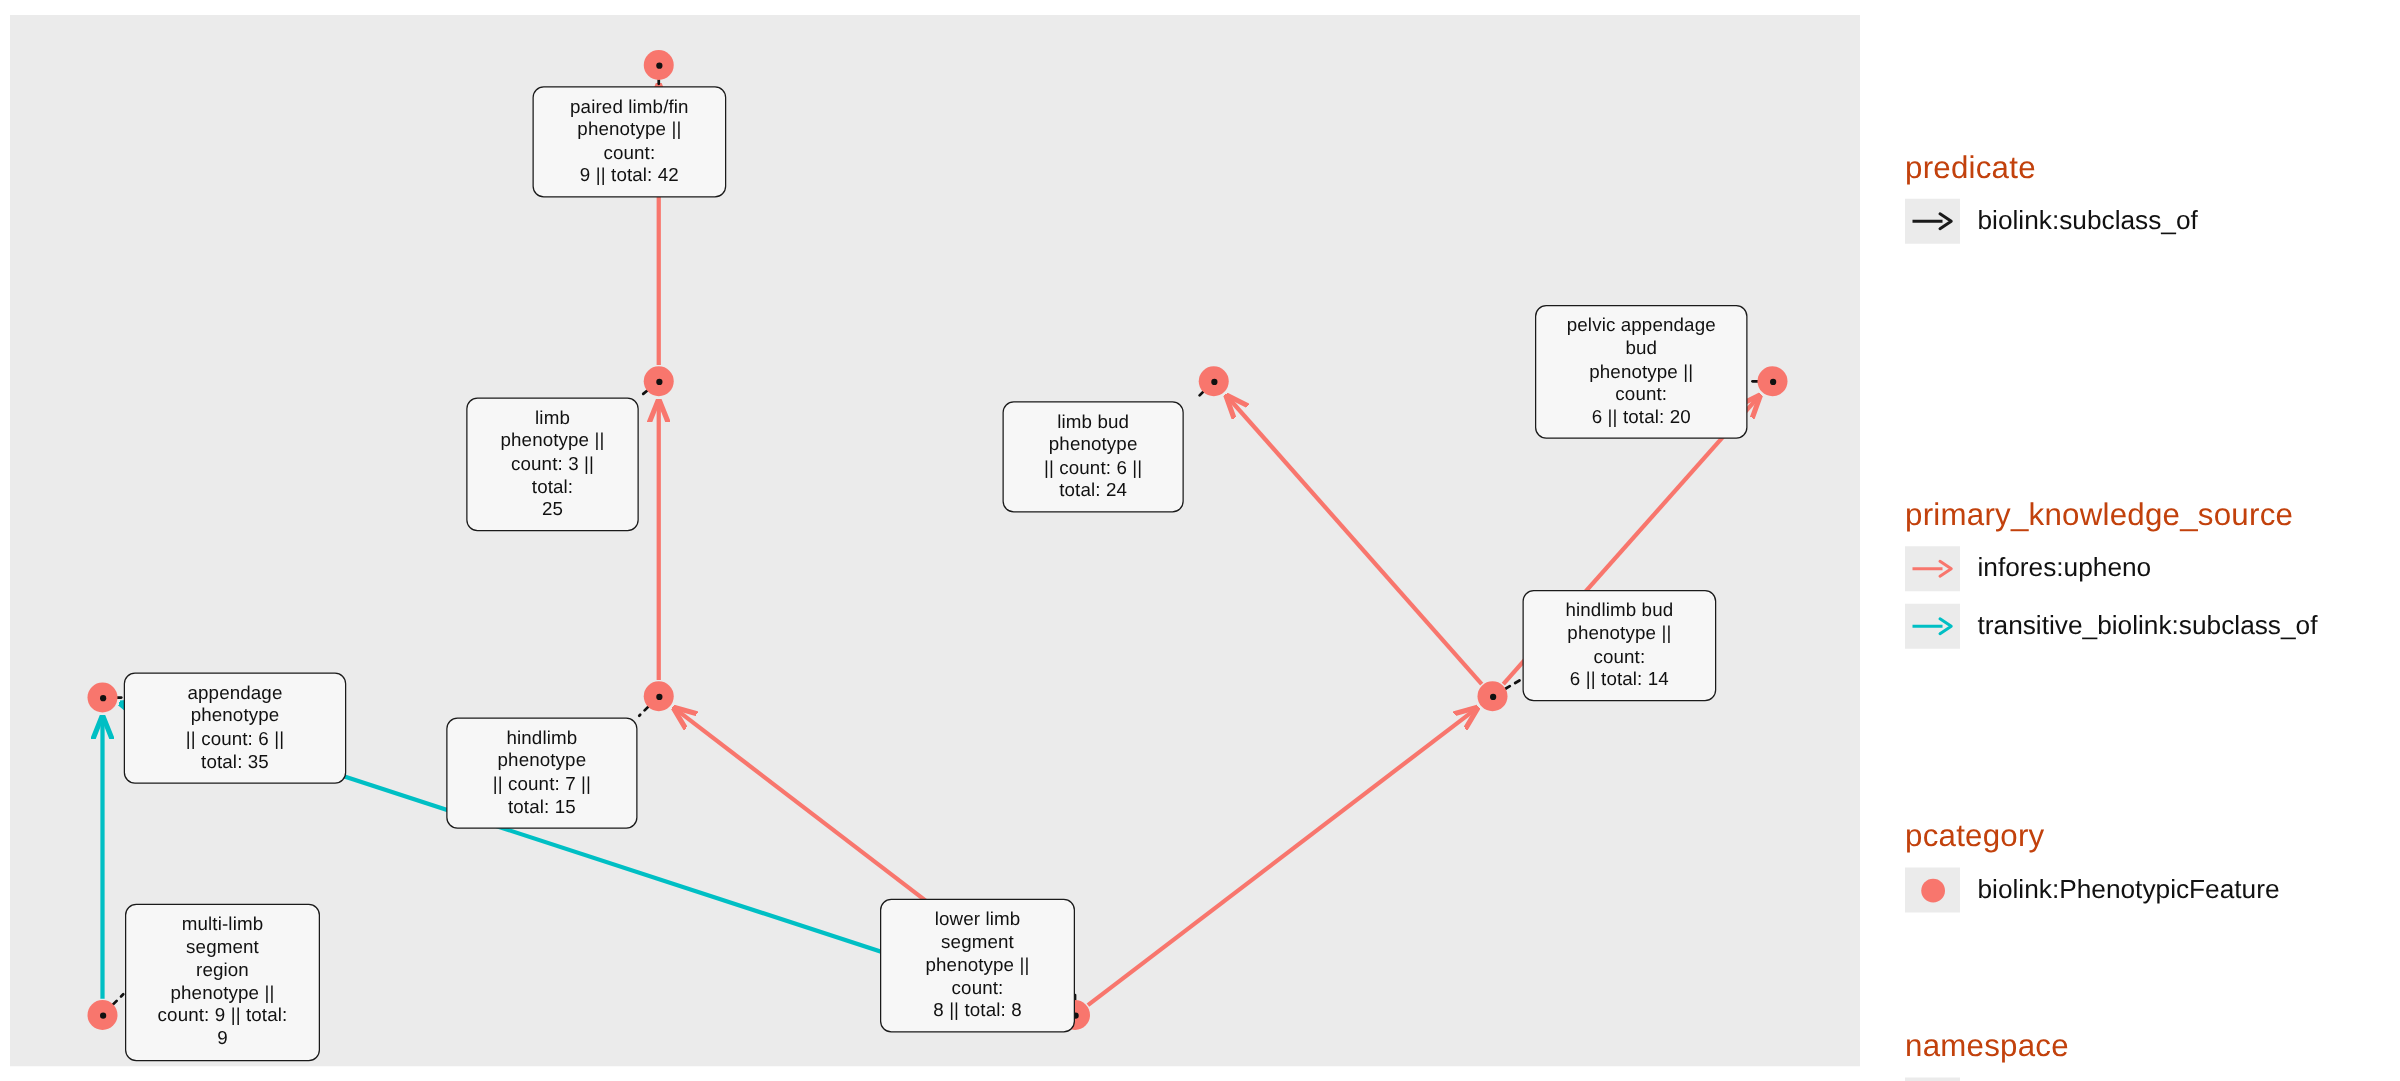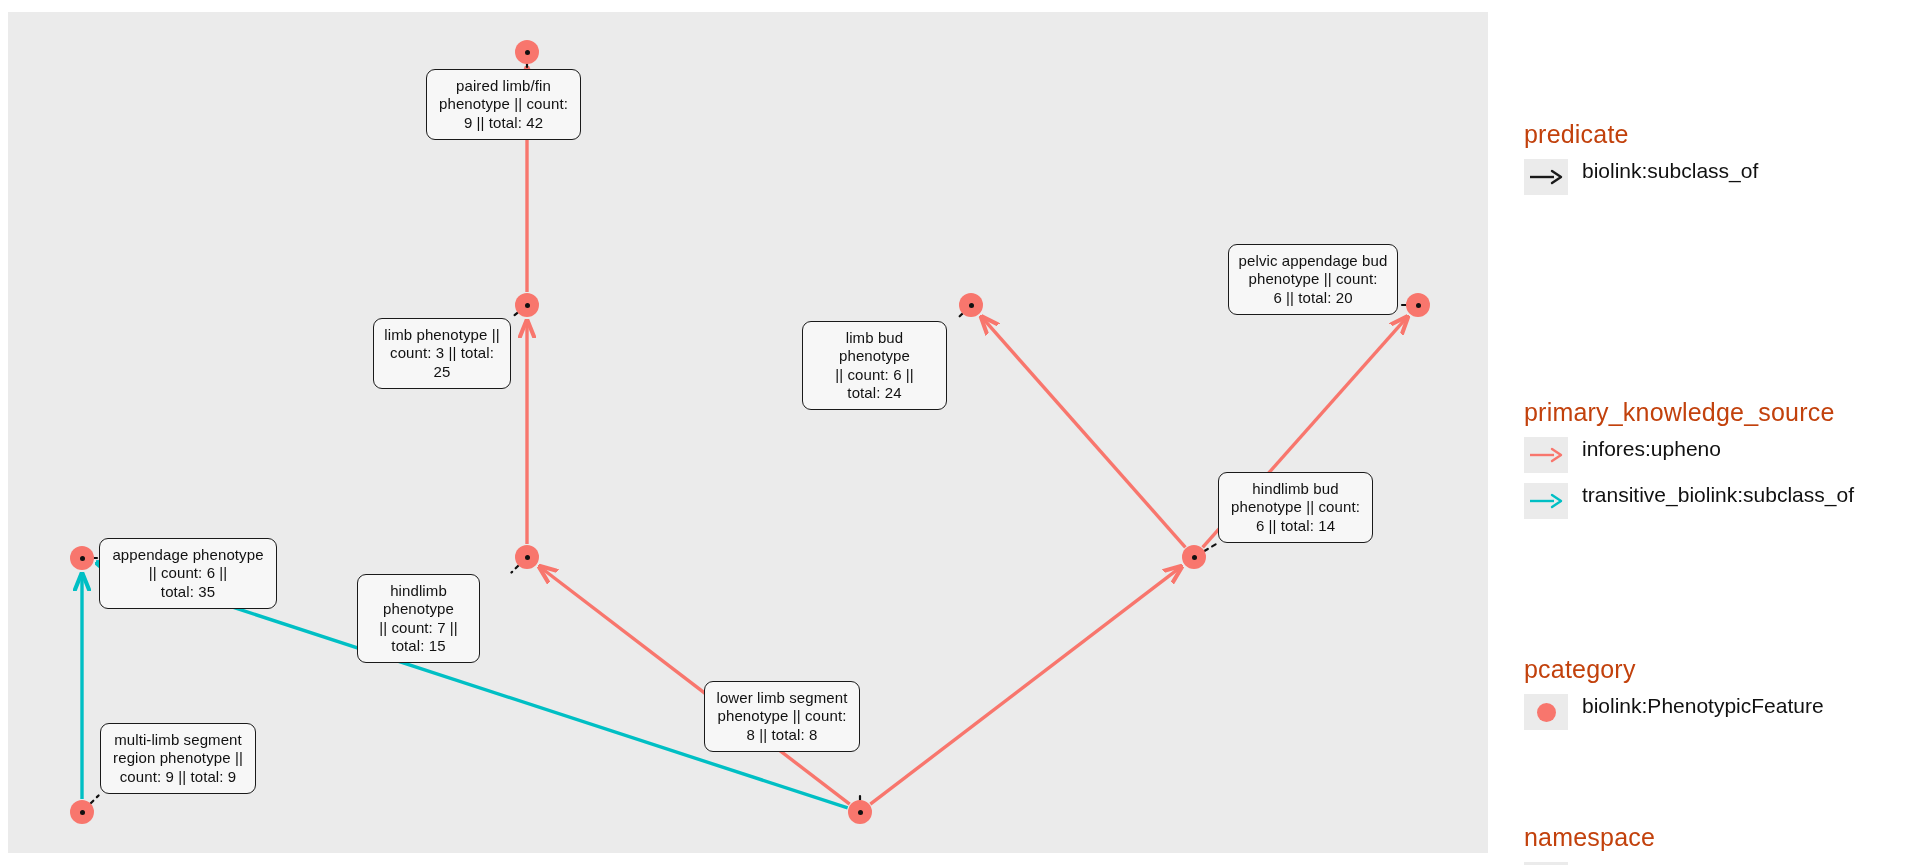--- a/index.html
+++ b/index.html
@@ -19,30 +19,30 @@
   }
   .node .ns-dot{
     position:absolute;left:50%;top:50%;width:5px;height:5px;
     margin-left:-2.5px;margin-top:-2.5px;border-radius:50%;background:#111111;
   }
 
   .label-box{
     position:absolute;box-sizing:border-box;
     background:#f7f7f7;border:1.6px solid #1a1a1a;border-radius:9px;
     color:#111111;font-size:15px;line-height:1.22;text-align:center;
-    padding:7px 9px;letter-spacing:.1px;
+    padding:7px 24px;letter-spacing:.1px;
   }
   .label-box span{display:block;}
 
   
   #legend{position:absolute;left:1524px;top:0;width:396px;height:865px;}
   .legend-title{
     font-size:25px;color:#c2410c;font-weight:400;letter-spacing:.2px;
   }
-  .legend-row{display:flex;align-items:flex-start;margin-top:10px;}
+  .legend-row{display:flex;align-items:center;margin-top:10px;}
   .key-box{
     width:44px;height:36px;background:#ebebeb;display:flex;
     align-items:center;justify-content:center;flex:0 0 auto;
   }
   .key-label{font-size:21px;color:#111111;margin-left:14px;white-space:nowrap;}
   .legend-group{margin-bottom:8px;}
   .dot-key{width:19px;height:19px;border-radius:50%;}
 </style>
 </head>
 <body>
@@ -133,31 +133,31 @@
         <div class="label-box" style="left: 1210px; top: 460px; width: 155px;">
           <span>hindlimb bud</span>
           <span>phenotype || count:</span>
           <span>6 || total: 14</span>
         </div>
         <div class="label-box" style="left: 91px; top: 526px; width: 178px;">
           <span>appendage phenotype</span>
           <span>|| count: 6 ||</span>
           <span>total: 35</span>
         </div>
-        <div class="label-box" style="left: 349px; top: 562px; width: 123px;">
+        <div class="label-box" style="left: 349px; top: 562px; width: 153px;">
           <span>hindlimb phenotype</span>
           <span>|| count: 7 ||</span>
           <span>total: 15</span>
         </div>
         <div class="label-box" style="left: 92px; top: 711px; width: 156px;">
           <span>multi-limb segment</span>
           <span>region phenotype ||</span>
           <span>count: 9 || total: 9</span>
         </div>
-        <div class="label-box" style="left: 696px; top: 669px; width: 156px;">
+        <div class="label-box" style="left: 696px; top: 707px; width: 156px;">
           <span>lower limb segment</span>
           <span>phenotype || count:</span>
           <span>8 || total: 8</span>
         </div>
       </div>
   </div>
 
   <div id="legend">
       <div class="legend-group" style="position: absolute; left: 0px; top: 120px;">
         <div class="legend-title">predicate</div>

